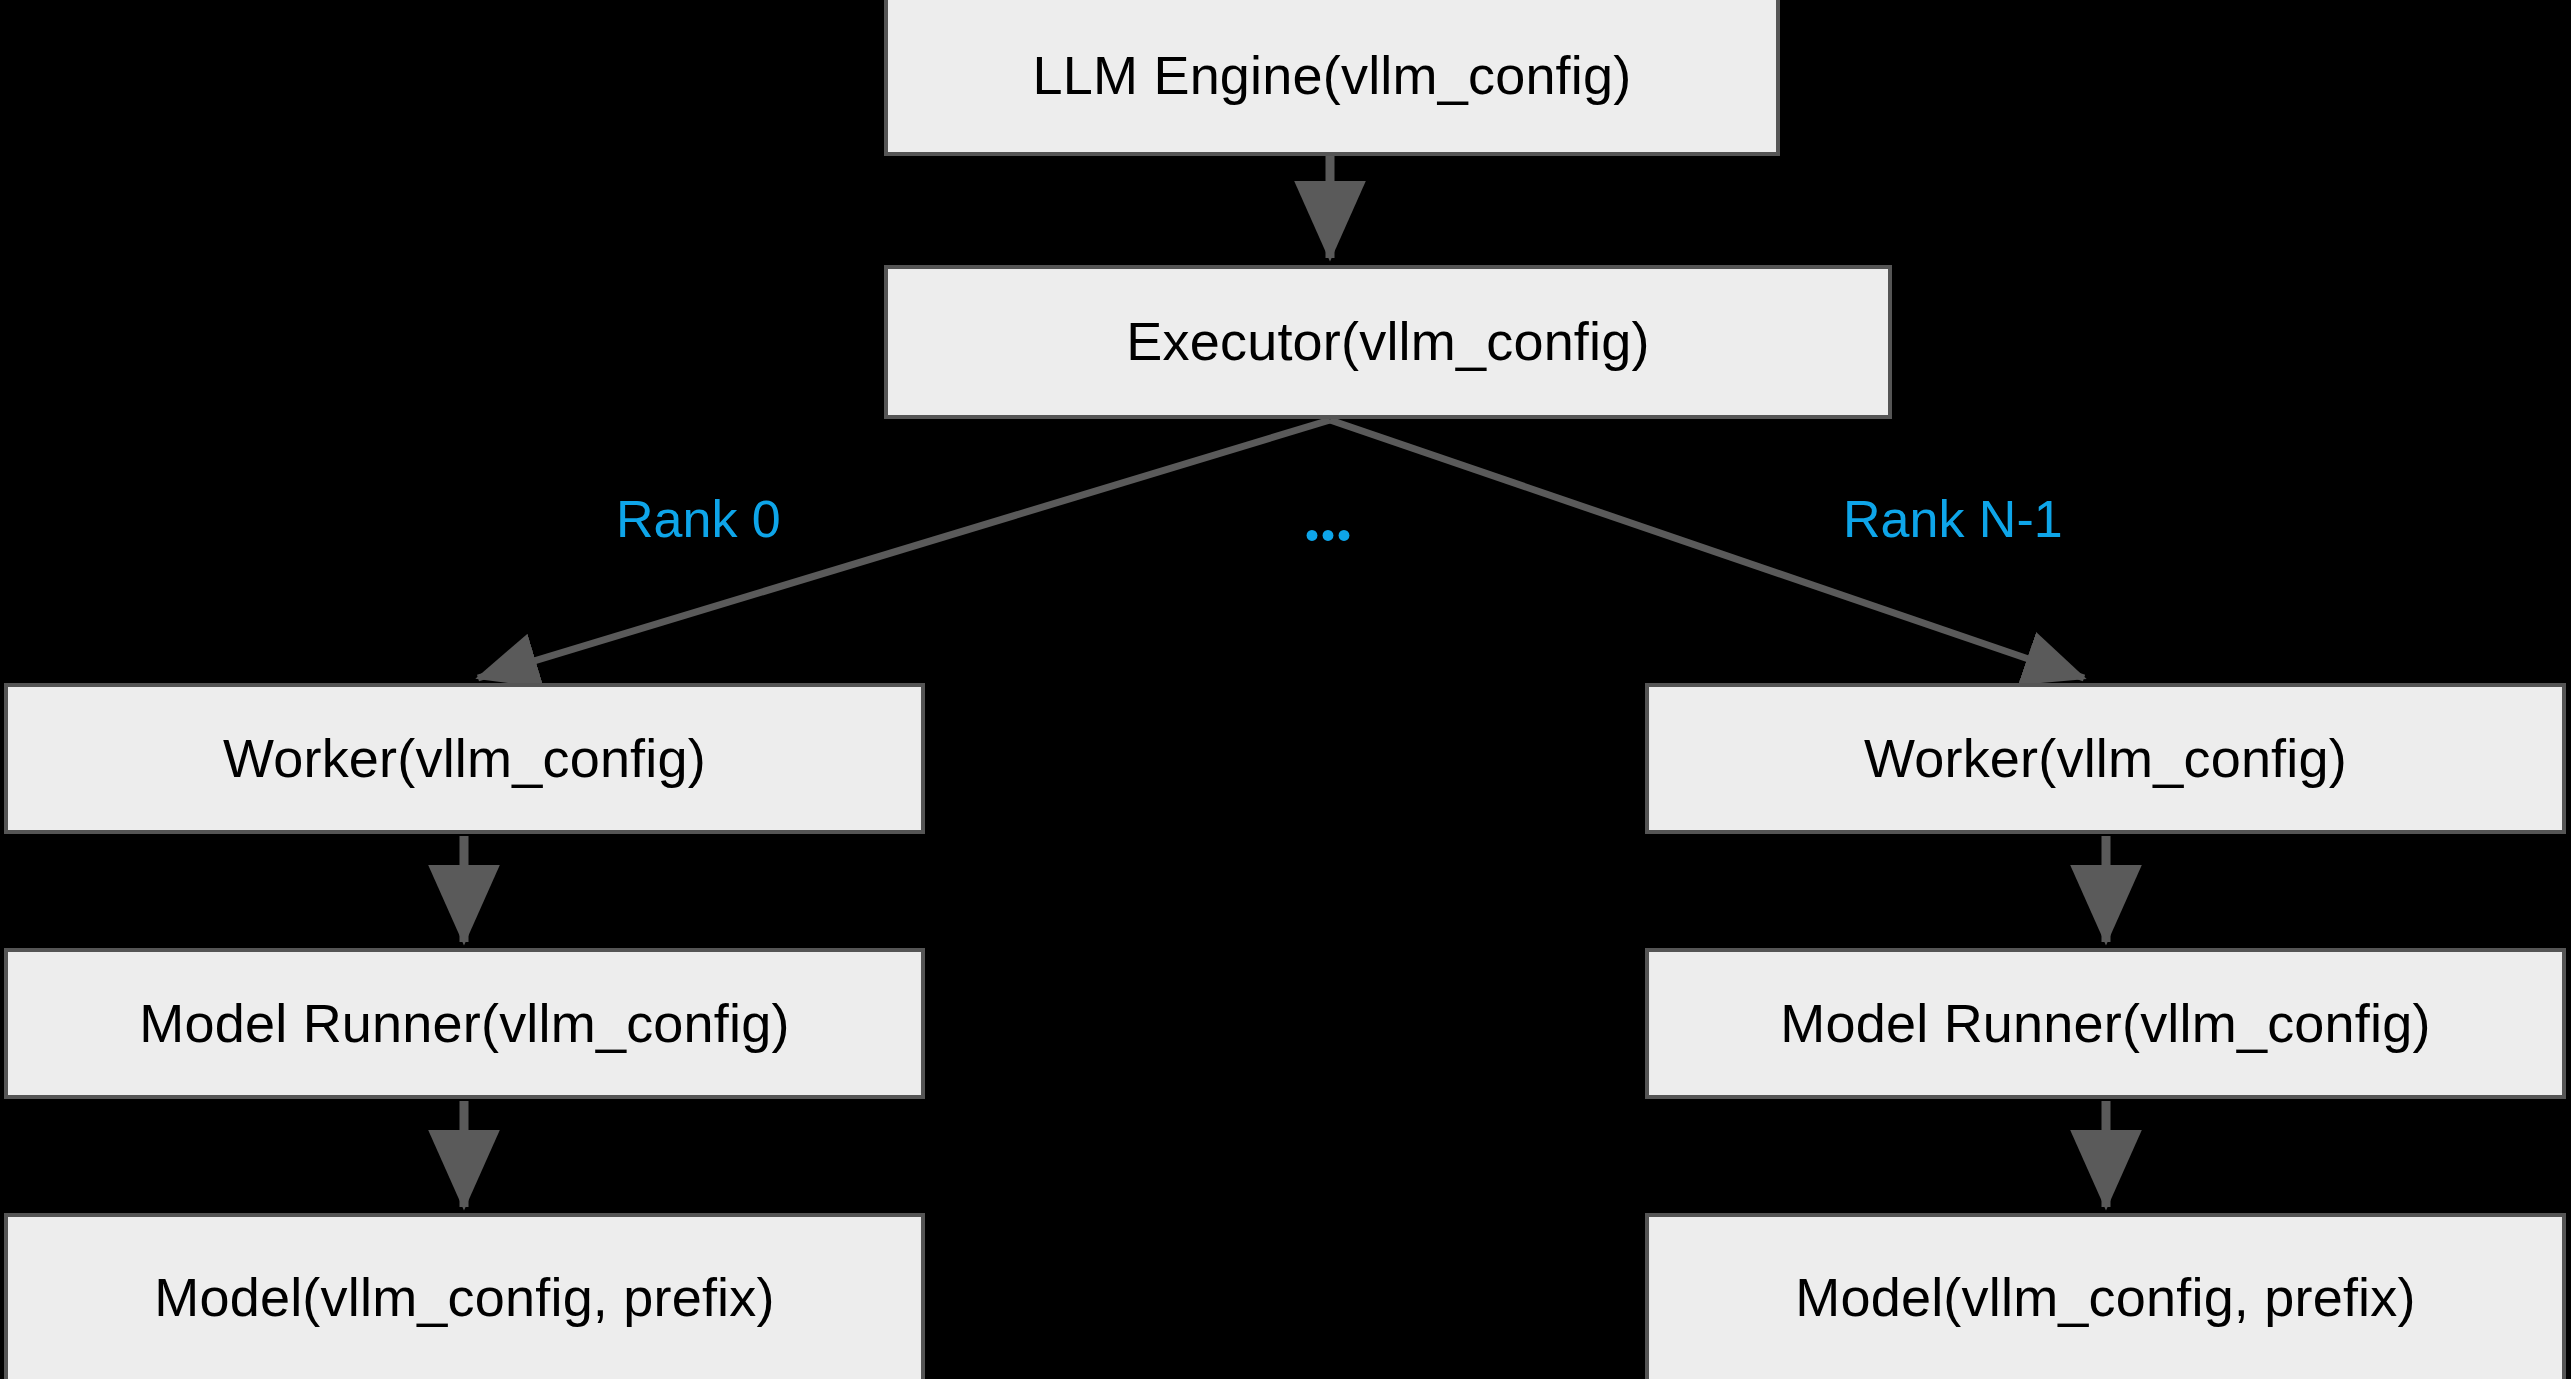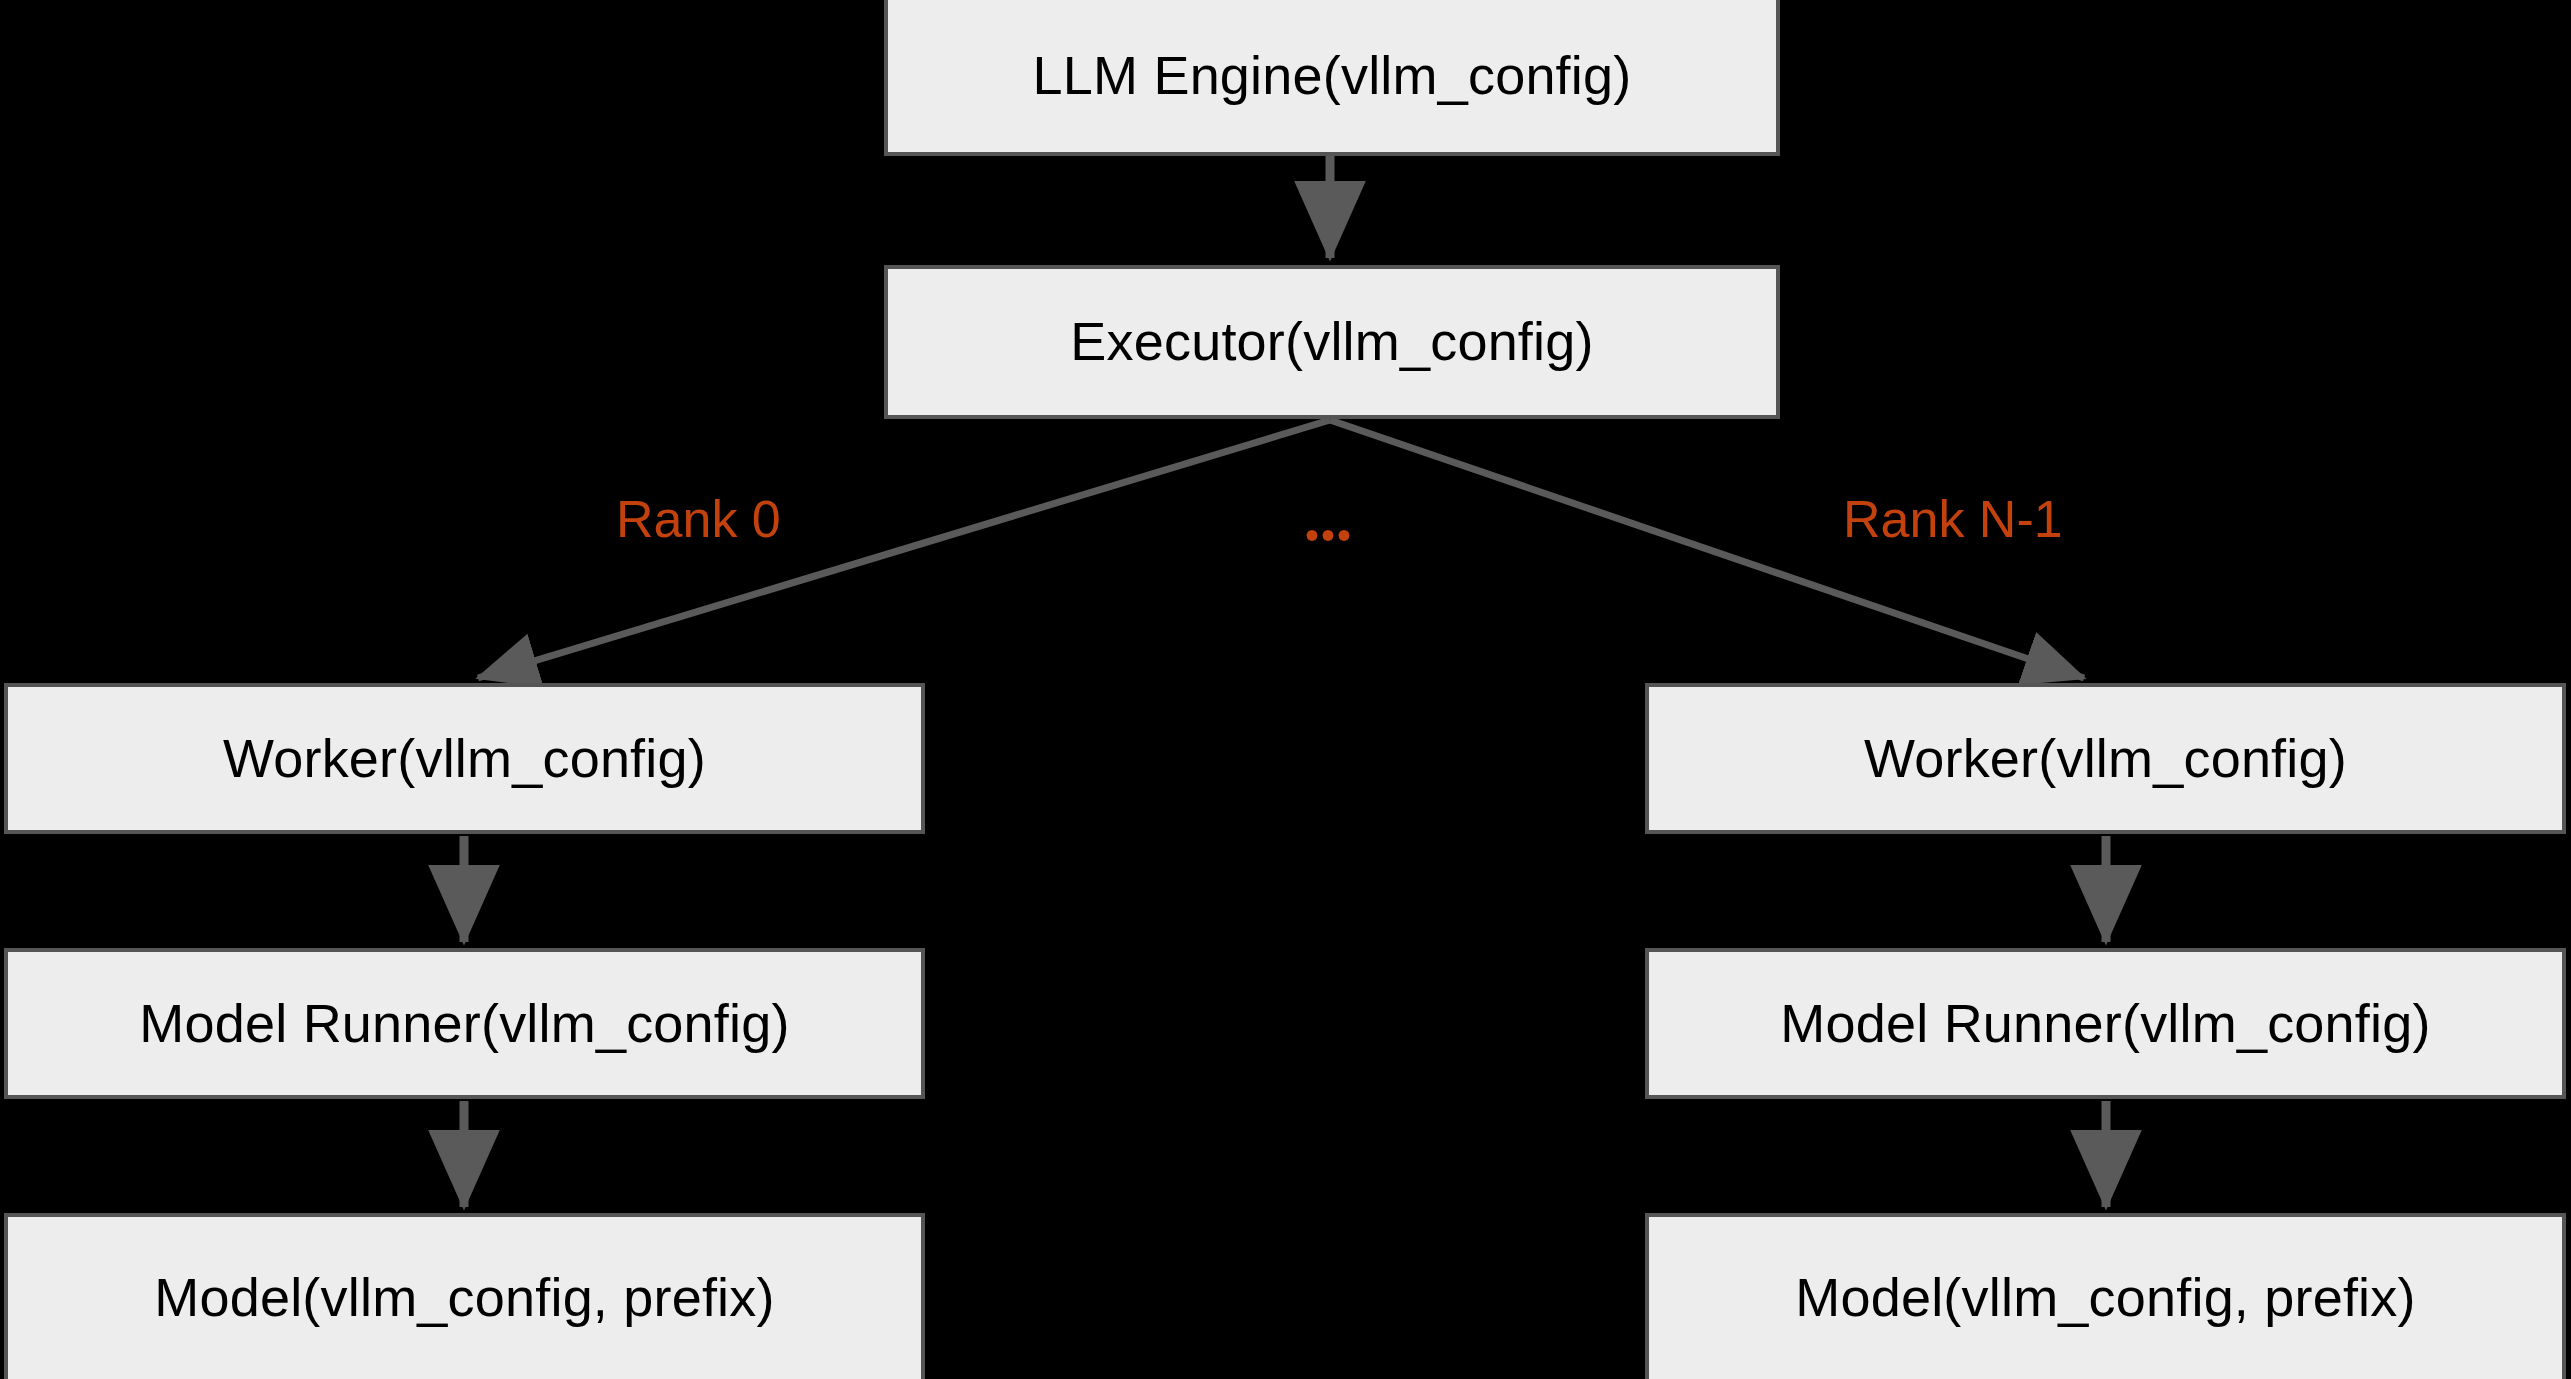--- a/index.html
+++ b/index.html
@@ -37,34 +37,34 @@
     letter-spacing: 0.2px;
     white-space: nowrap;
     z-index: 2;
   }
   .node-label {
     display: block;
     line-height: 1.1;
   }
   .edge-label {
     position: absolute;
-    color: #c2410c;
+    color: #0ea5e9;
     font-size: 52px;
     font-weight: 400;
     white-space: nowrap;
     z-index: 3;
   }
   .edge-label.dots {
     font-size: 40px;
     letter-spacing: 2px;
   }
 
   
   #node-engine        { left: 884px;  top: -4px;   width: 896px;  height: 160px; }
-  #node-executor      { left: 884px;  top: 265px;  width: 896px;  height: 154px; }
+  #node-executor      { left: 884px;  top: 265px;  width: 1008px;  height: 154px; }
   #node-worker-0      { left: 4px;    top: 683px;  width: 921px;  height: 151px; }
   #node-runner-0      { left: 4px;    top: 948px;  width: 921px;  height: 151px; }
   #node-model-0       { left: 4px;    top: 1213px; width: 921px;  height: 170px; }
   #node-worker-n      { left: 1645px; top: 683px;  width: 921px;  height: 151px; }
   #node-runner-n      { left: 1645px; top: 948px;  width: 921px;  height: 151px; }
   #node-model-n       { left: 1645px; top: 1213px; width: 921px;  height: 170px; }
 
   
   #label-rank-0       { left: 616px;  top: 489px; }
   #label-dots         { left: 1305px; top: 513px; }

